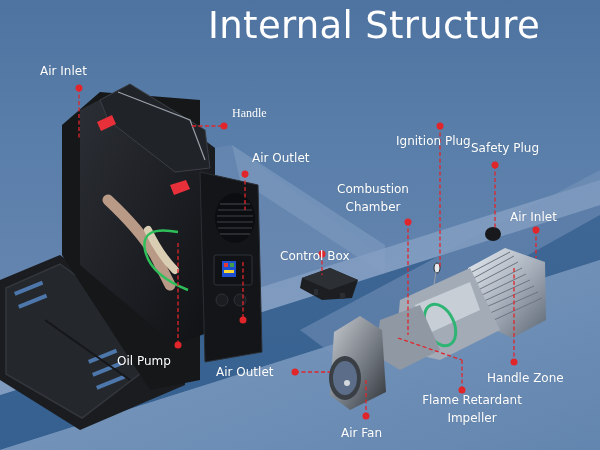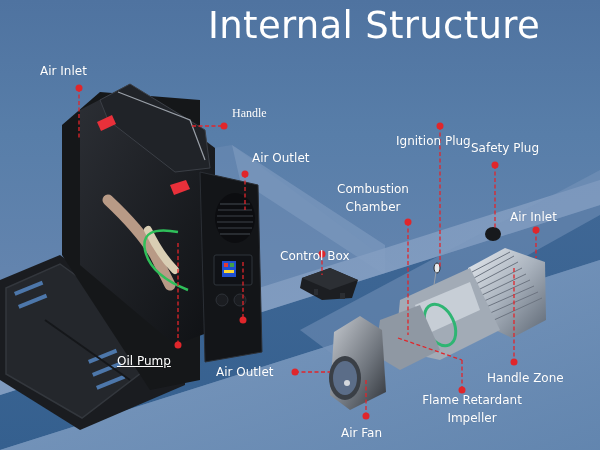--- a/index.html
+++ b/index.html
@@ -189,21 +189,21 @@
   <div class="lbl" style="left:232px; top:104px;font-family:Liberation Serif, serif;">Handle</div>
   <div class="lbl" style="left:252px; top:149px;">Air Outlet</div>
   <div class="lbl" style="left:396px; top:116px;margin-top:16px;">Ignition Plug</div>
   <div class="lbl" style="left:471px; top:139px;">Safety Plug</div>
   <div class="lbl center" style="left:321px; top:180px; width:104px;">
     <div>Combustion</div>
     <div>Chamber</div>
   </div>
   <div class="lbl" style="left:510px; top:208px;">Air Inlet</div>
   <div class="lbl" style="left:280px; top:223px;margin-top:24px;">Control Box</div>
-  <div class="lbl" style="left:117px; top:352px;text-decoration:underline;">Oil Pump</div>
+  <div class="lbl" style="left:117px; top:352px;">Oil Pump</div>
   <div class="lbl" style="left:216px; top:363px;">Air Outlet</div>
   <div class="lbl" style="left:487px; top:369px;">Handle Zone</div>
   <div class="lbl center" style="left:404px; top:391px; width:136px;">
     <div>Flame Retardant</div>
     <div>Impeller</div>
   </div>
   <div class="lbl" style="left:341px; top:424px;">Air Fan</div>
 
 </div>
 

